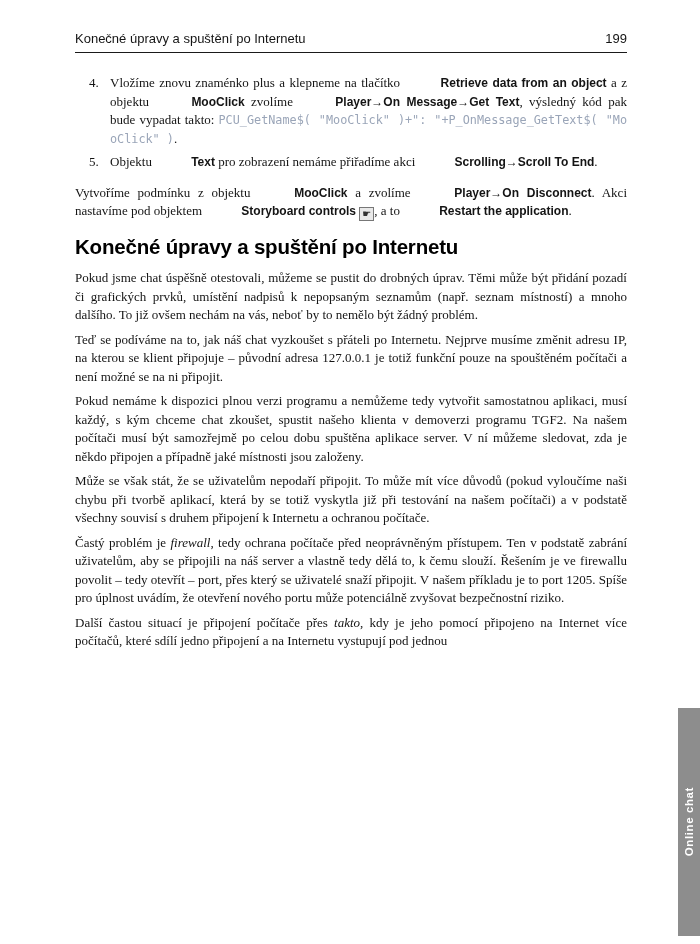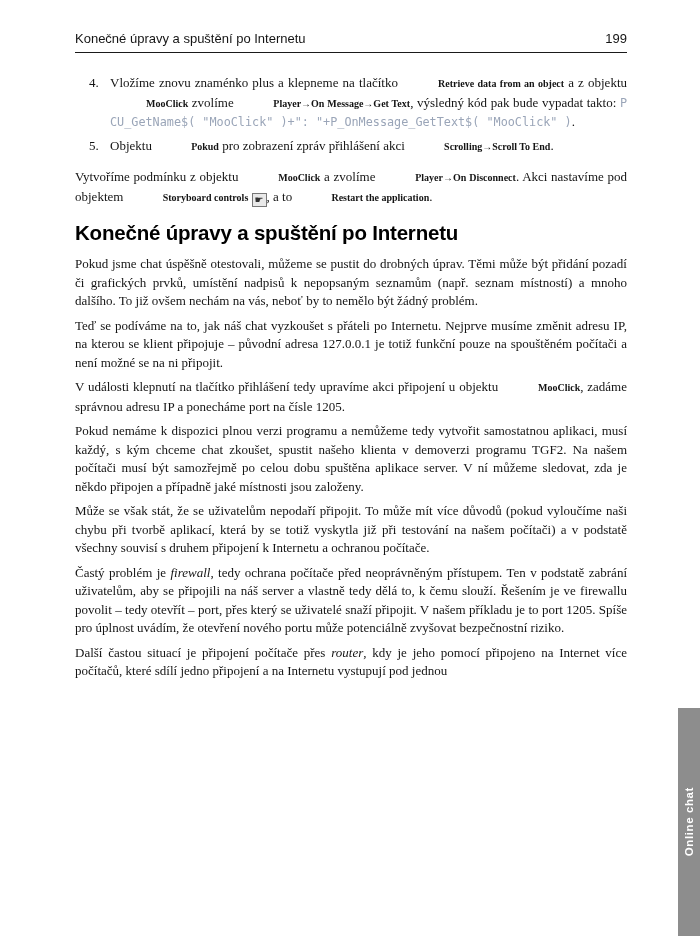--- a/index.html
+++ b/index.html
@@ -48,23 +48,23 @@
     font-size:20.5px;
     font-weight:bold;
     color:#000;
     letter-spacing:-0.2px;
     margin:13px 0 9px 0;
     line-height:26px;
   }
   
   .seg-plain { }
   .seg-bold {
-    font-family:Liberation Serif, serif;
+    font-family:Liberation Sans, sans-serif;
     font-weight:bold;
-    font-size:10px;
+    font-size:12px;
     padding-left:36px;
   }
   .seg-italic { font-style:italic; }
   .seg-code {
     font-family:"DejaVu Sans Mono", monospace;
     color:#9aa5b8;
     font-size:11.8px;
     word-break:break-all;
   }
   .seg-icon {
@@ -112,35 +112,34 @@
 
   <main class="content">
 
     <section class="steps">
       <div class="step">
         <span class="step-num">4.</span>
         <span class="step-text"><span class="seg-plain">Vložíme znovu znaménko plus a klepneme na tlačítko </span><span class="seg-bold">Retrieve data from an object</span><span class="seg-plain"> a z objektu </span><span class="seg-bold">MooClick</span><span class="seg-plain"> zvolíme </span><span class="seg-bold">Player→On Message→Get Text</span><span class="seg-plain">, výsledný kód pak bude vypadat takto: </span><span class="seg-code">PCU_GetName$( "MooClick" )+": "+P_OnMessage_GetText$( "MooClick" )</span><span class="seg-plain">.</span></span>
       </div>
       <div class="step">
         <span class="step-num">5.</span>
-        <span class="step-text"><span class="seg-plain">Objektu </span><span class="seg-bold">Pokud</span><span class="seg-plain"> pro zobrazení zpráv přihlášení akci </span><span class="seg-bold">Scrolling→Scroll To End</span><span class="seg-plain">.</span></span>
+        <span class="step-text"><span class="seg-plain">Objektu </span><span class="seg-bold">Text</span><span class="seg-plain"> pro zobrazení nemáme přiřadíme akci </span><span class="seg-bold">Scrolling→Scroll To End</span><span class="seg-plain">.</span></span>
       </div>
     </section>
 
     <p class="para"><span class="seg-plain">Vytvoříme podmínku z objektu </span><span class="seg-bold">MooClick</span><span class="seg-plain"> a zvolíme </span><span class="seg-bold">Player→On Disconnect</span><span class="seg-plain">. Akci nastavíme pod objektem </span><span class="seg-bold">Storyboard controls</span><span class="seg-plain"> </span><span class="seg-icon">☛</span><span class="seg-plain">, a to </span><span class="seg-bold">Restart the application</span><span class="seg-plain">.</span></p>
 
     <h1 class="section-heading">Konečné úpravy a spuštění po Internetu</h1>
 
     <p class="para"><span class="seg-plain">Pokud jsme chat úspěšně otestovali, můžeme se pustit do drobných úprav. Těmi může být přidání pozadí či grafických prvků, umístění nadpisů k nepopsaným seznamům (např. seznam místností) a mnoho dalšího. To již ovšem nechám na vás, neboť by to nemělo být žádný problém.</span></p>
     <p class="para"><span class="seg-plain">Teď se podíváme na to, jak náš chat vyzkoušet s přáteli po Internetu. Nejprve musíme změnit adresu IP, na kterou se klient připojuje – původní adresa 127.0.0.1 je totiž funkční pouze na spouštěném počítači a není možné se na ni připojit.</span></p>
-    <p class="para"><span class="seg-plain">V události klepnutí na tlačítko přihlášení tedy upravíme akci připojení u objektu </span><span class="seg-bold">MooClick</span><span class="seg-plain">, zadáme správnou adresu IP a ponecháme port na čísle 1205.</span></p>
     <p class="para"><span class="seg-plain">Pokud nemáme k dispozici plnou verzi programu a nemůžeme tedy vytvořit samostatnou aplikaci, musí každý, s kým chceme chat zkoušet, spustit našeho klienta v demoverzi programu TGF2. Na našem počítači musí být samozřejmě po celou dobu spuštěna aplikace server. V ní můžeme sledovat, zda je někdo připojen a případně jaké místnosti jsou založeny.</span></p>
     <p class="para"><span class="seg-plain">Může se však stát, že se uživatelům nepodaří připojit. To může mít více důvodů (pokud vyloučíme naši chybu při tvorbě aplikací, která by se totiž vyskytla již při testování na našem počítači) a v podstatě všechny souvisí s druhem připojení k Internetu a ochranou počítače.</span></p>
     <p class="para"><span class="seg-plain">Častý problém je </span><span class="seg-italic">firewall</span><span class="seg-plain">, tedy ochrana počítače před neoprávněným přístupem. Ten v podstatě zabrání uživatelům, aby se připojili na náš server a vlastně tedy dělá to, k čemu slouží. Řešením je ve firewallu povolit – tedy otevřít – port, přes který se uživatelé snaží připojit. V našem příkladu je to port 1205. Spíše pro úplnost uvádím, že otevření nového portu může potenciálně zvyšovat bezpečnostní riziko.</span></p>
-    <p class="para"><span class="seg-plain">Další častou situací je připojení počítače přes </span><span class="seg-italic">router</span><span class="seg-plain">, kdy je jeho pomocí připojeno na Internet více počítačů, které sdílí jedno připojení a na Internetu vystupují pod jednou</span></p>
+    <p class="para"><span class="seg-plain">Další častou situací je připojení počítače přes </span><span class="seg-italic">takto</span><span class="seg-plain">, kdy je jeho pomocí připojeno na Internet více počítačů, které sdílí jedno připojení a na Internetu vystupují pod jednou</span></p>
 
   </main>
 
   <div class="edge-tab">
     <span class="edge-tab-label">Online chat</span>
   </div>
 
 </div>
 
 </body></html>

